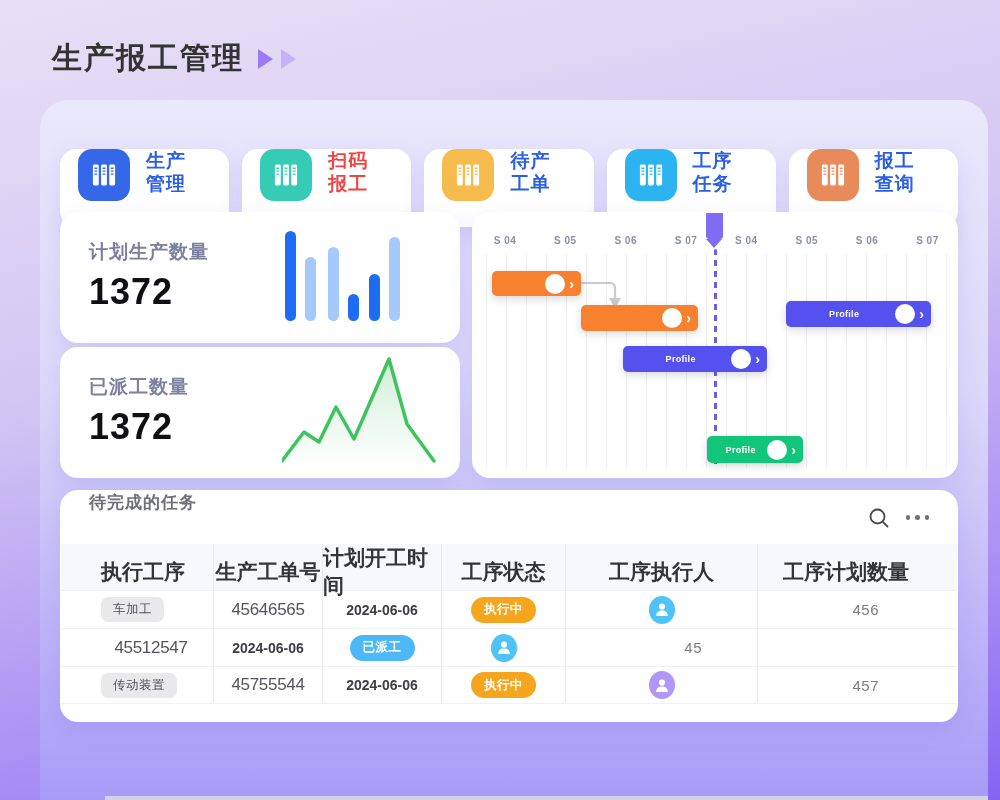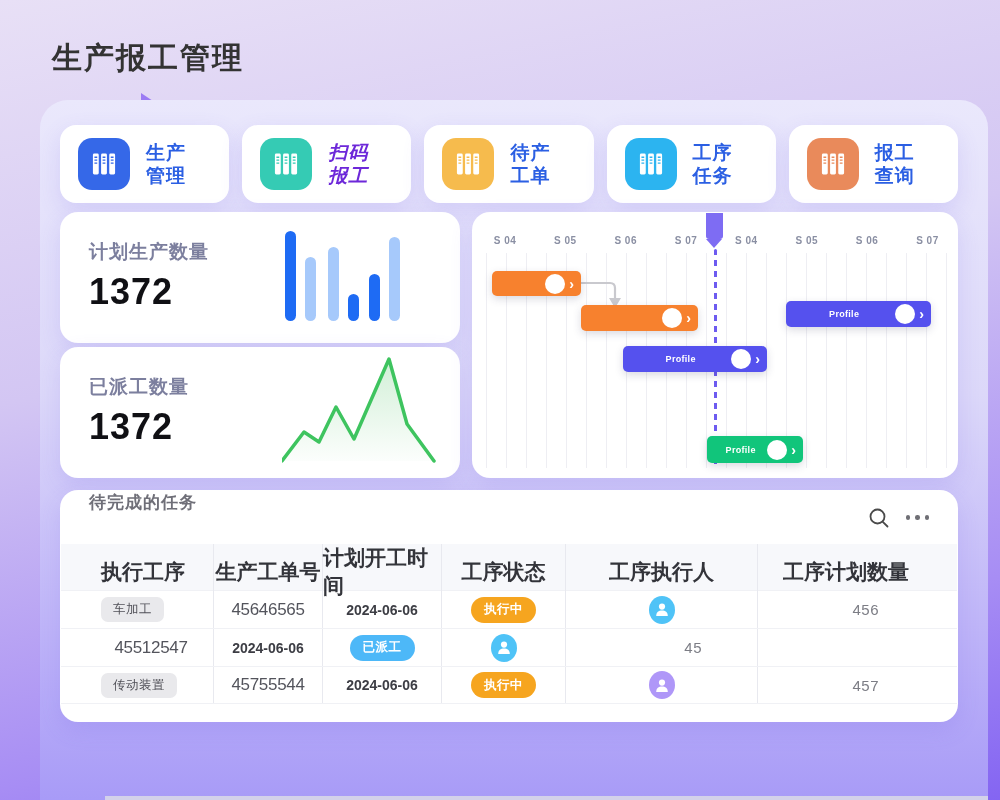--- a/index.html
+++ b/index.html
@@ -3,39 +3,39 @@
 <meta charset="utf-8">
 <style>
   * { margin:0; padding:0; box-sizing:border-box; }
   html,body { width:1000px; height:800px; overflow:hidden; }
   body {
     font-family:"Liberation Sans","DejaVu Sans",sans-serif;
     background:linear-gradient(168deg,#E8E0F6 0%,#D3C6F3 40%,#A78DF4 78%,#8465F2 100%);
     position:relative;
   }
   
-  .page-header { position:absolute; left:52px; top:38px; display:flex; align-items:center; gap:14px;flex-direction:column; }
+  .page-header { position:absolute; left:52px; top:38px; display:flex; align-items:center; gap:14px; }
   .page-title { font-size:30px; font-weight:800; color:#333; letter-spacing:2px; }
   .tri { width:0; height:0; border-top:10px solid transparent; border-bottom:10px solid transparent; border-left:15px solid #9B7BF3; }
   .tri.t2 { border-left-color:#C5B2F9; margin-left:-6px; }
   
   .main-panel {
     position:absolute; left:40px; top:100px; right:12px; bottom:0;
     border-radius:28px 28px 0 0;
     background:linear-gradient(180deg,#EAE8FC 0%,#DCD8F9 42%,#BFB5F8 75%,#A89BF7 100%);
   }
   .bottom-strip { position:absolute; left:65px; right:0; bottom:0; height:4px; background:#DBDAE8; opacity:.85; }
   .card {
     position:absolute; background:#fff; border-radius:18px;
     box-shadow:0 8px 22px rgba(113,92,230,0.16); border:1px solid rgba(255,255,255,0.85);
   }
   
   .nav-row { position:absolute; left:20px; top:25px; width:898px; display:flex; gap:13px; }
-  .nav-card { flex:1; height:78px; background:#fff; border-radius:16px; display:flex; align-items:center;
-    box-shadow:0 8px 22px rgba(113,92,230,0.16); cursor:pointer; }
+  .nav-card { flex:1; height:78px; background:#fff; border-radius:16px; display:flex; 
+    box-shadow:0 8px 22px rgba(113,92,230,0.16); cursor:pointer;margin-top:24px; }
   .nav-icon { width:52px; height:52px; border-radius:14px; margin-left:18px; display:flex; align-items:center; justify-content:center; flex:none; }
   .nav-label { margin-left:16px; font-size:19px; font-weight:700; line-height:1.22; letter-spacing:1px; }
   
   .stat-card1 { left:20px; top:112px; width:400px; height:131px; }
   .stat-card2 { left:20px; top:247px; width:400px; height:131px; }
   .stat-title { position:absolute; left:28px; top:26px; font-size:19px; font-weight:600; color:#7C7F9E; letter-spacing:1px; }
   .stat-value { position:absolute; left:28px; top:58px; font-size:36px; font-weight:800; color:#101014; letter-spacing:1px; }
   .mini-bar-chart  { position:absolute; left:224px; top:18px; width:118px; height:92px; }
   .mini-line-chart { position:absolute; left:221px; top:8px;  width:156px; height:108px; }
   
@@ -108,21 +108,21 @@
             <g fill="#fff">
               <rect x="2.5" y="3" width="5" height="18" rx="1.2"></rect>
               <rect x="9.5" y="3" width="5" height="18" rx="1.2"></rect>
               <rect x="16.5" y="3" width="5" height="18" rx="1.2"></rect>
             </g>
             <g stroke="currentColor" stroke-width="1.1">
               <path d="M3.8 6.2h2.4M3.8 8.7h2.4M3.8 11.2h2.4M10.8 6.2h2.4M10.8 8.7h2.4M10.8 11.2h2.4M17.8 6.2h2.4M17.8 8.7h2.4M17.8 11.2h2.4"></path>
             </g>
           </svg>
       </span>
-      <span class="nav-label" style="color: #6d28d9; font-style: italic;"><span>扫码</span><br><span>报工</span></span>
+      <span class="nav-label" style="color: #ef4444;"><span>扫码</span><br><span>报工</span></span>
     </div>
     <div class="nav-card">
       <span class="nav-icon" style="background: rgb(246, 187, 77); color: rgb(246, 187, 77);">
         <svg width="28" height="28" viewBox="0 0 24 24">
             <g fill="#fff">
               <rect x="2.5" y="3" width="5" height="18" rx="1.2"></rect>
               <rect x="9.5" y="3" width="5" height="18" rx="1.2"></rect>
               <rect x="16.5" y="3" width="5" height="18" rx="1.2"></rect>
             </g>
             <g stroke="currentColor" stroke-width="1.1">

